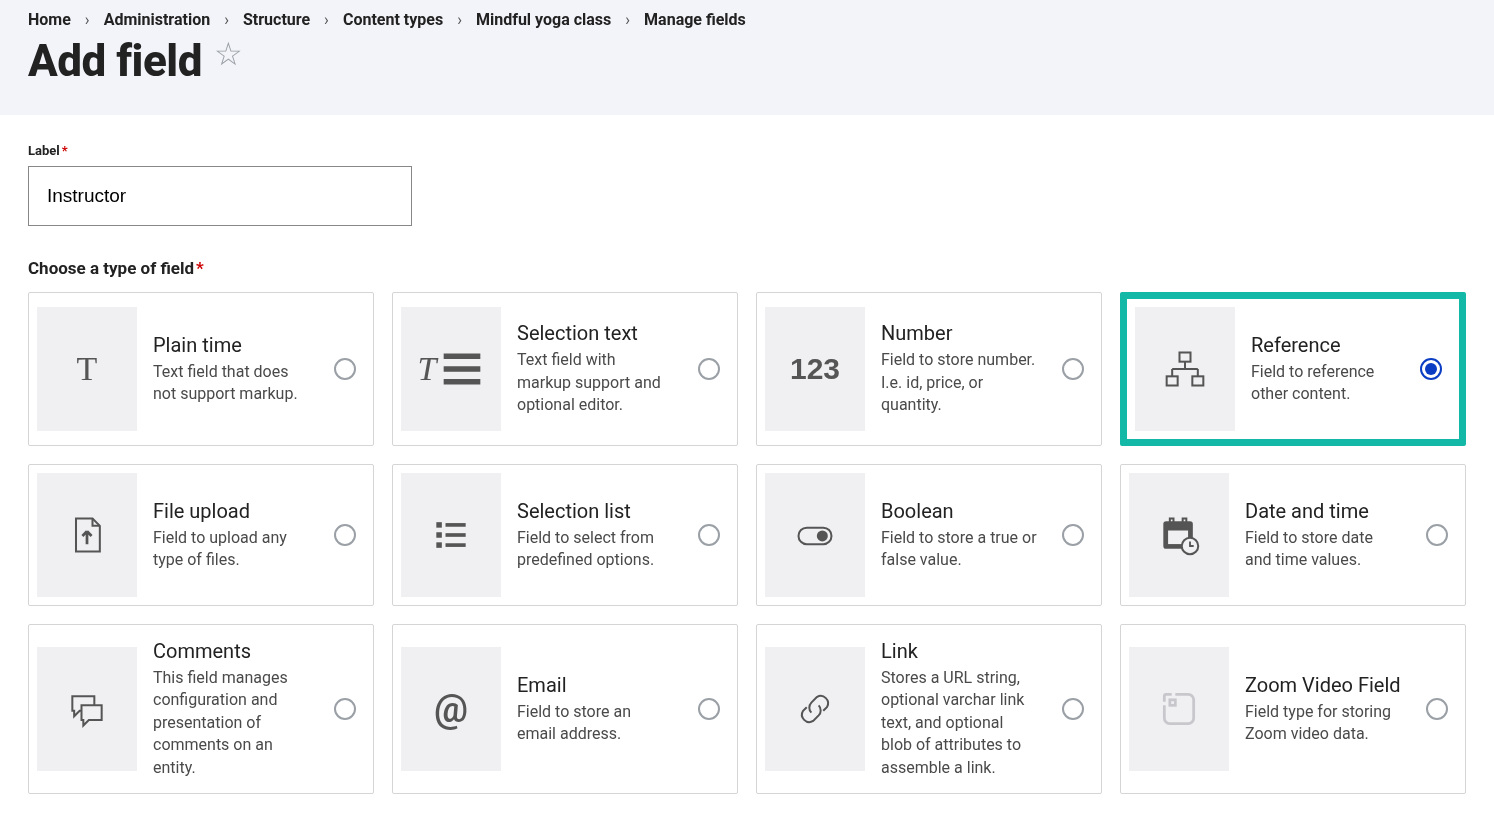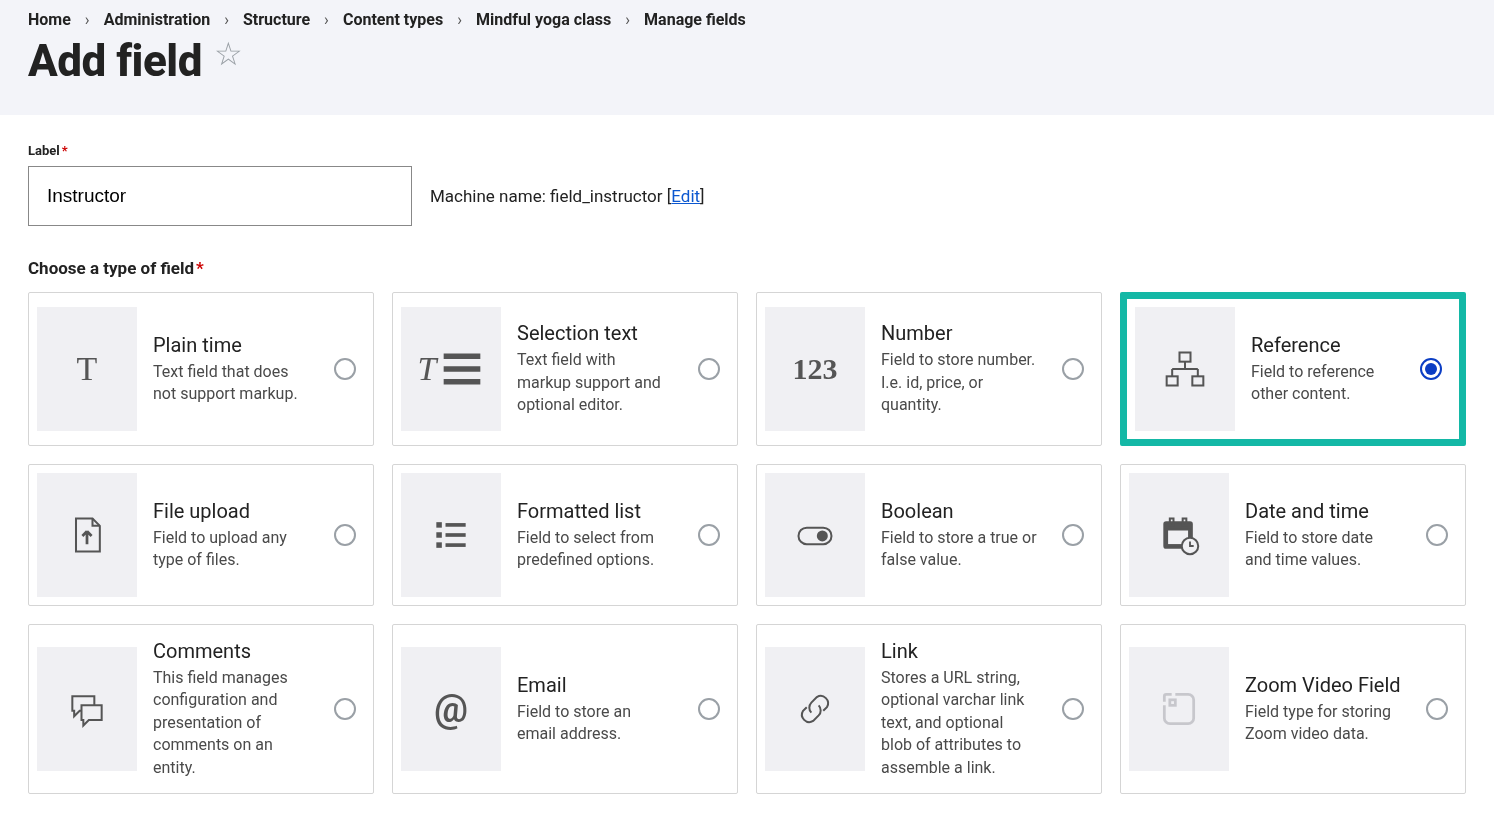--- a/index.html
+++ b/index.html
@@ -97,21 +97,21 @@
   .card .icon-box .txt-icon {
     font-size: 34px;
     font-family: Georgia, 'Times New Roman', serif;
     color: #555;
     font-weight:400;
   }
   .card .icon-box .num-icon {
     font-size: 30px;
     font-weight: 600;
     color: #555;
-    font-family: Liberation Serif, serif;
+    font-family: Liberation Sans, sans-serif;
   }
   .card .body { flex: 1; padding: 6px 4px; }
   .card .title { font-size: 20px; margin-bottom: 4px; color:#222; }
   .card .desc { font-size: 16px; color: #4a4a4a; line-height: 1.4; }
   .card .radio-wrap {
     width: 40px;
     display:flex;
     align-items:center;
     justify-content:center;
   }
@@ -154,25 +154,20 @@
   </div>
 </div>
 
 <div class="content-region">
 
   <div class="form-label">
     <span>Label</span><span class="req-mark">*</span>
   </div>
   <div class="label-row">
     <input class="text-input" type="text" value="Instructor" style="">
-    <div class="machine-name">
-      <span>Machine name:</span>
-      <span>field_instructor</span>
-      [<span class="edit-link">Edit</span>]
-    </div>
   </div>
 
   <div class="section-label">
     <span>Choose a type of field</span><span class="req-mark">*</span>
   </div>
 
   <div class="card-grid">
 
     <div class="card">
       <div class="icon-box">
@@ -268,21 +263,21 @@
               <rect x="8" y="10" width="6" height="6"></rect>
               <rect x="8" y="21" width="6" height="6"></rect>
               <rect x="8" y="32" width="6" height="6"></rect>
               <rect x="18" y="11" width="22" height="4"></rect>
               <rect x="18" y="22" width="22" height="4"></rect>
               <rect x="18" y="33" width="22" height="4"></rect>
             </g>
           </svg>
       </div>
       <div class="body">
-        <div class="title">Formatted list</div>
+        <div class="title">Selection list</div>
         <div class="desc">Field to select from predefined options.</div>
       </div>
       <div class="radio-wrap">
           <div class="radio"></div>
         </div>
     </div>
 
     <div class="card">
       <div class="icon-box">
         <svg viewBox="0 0 48 48">

